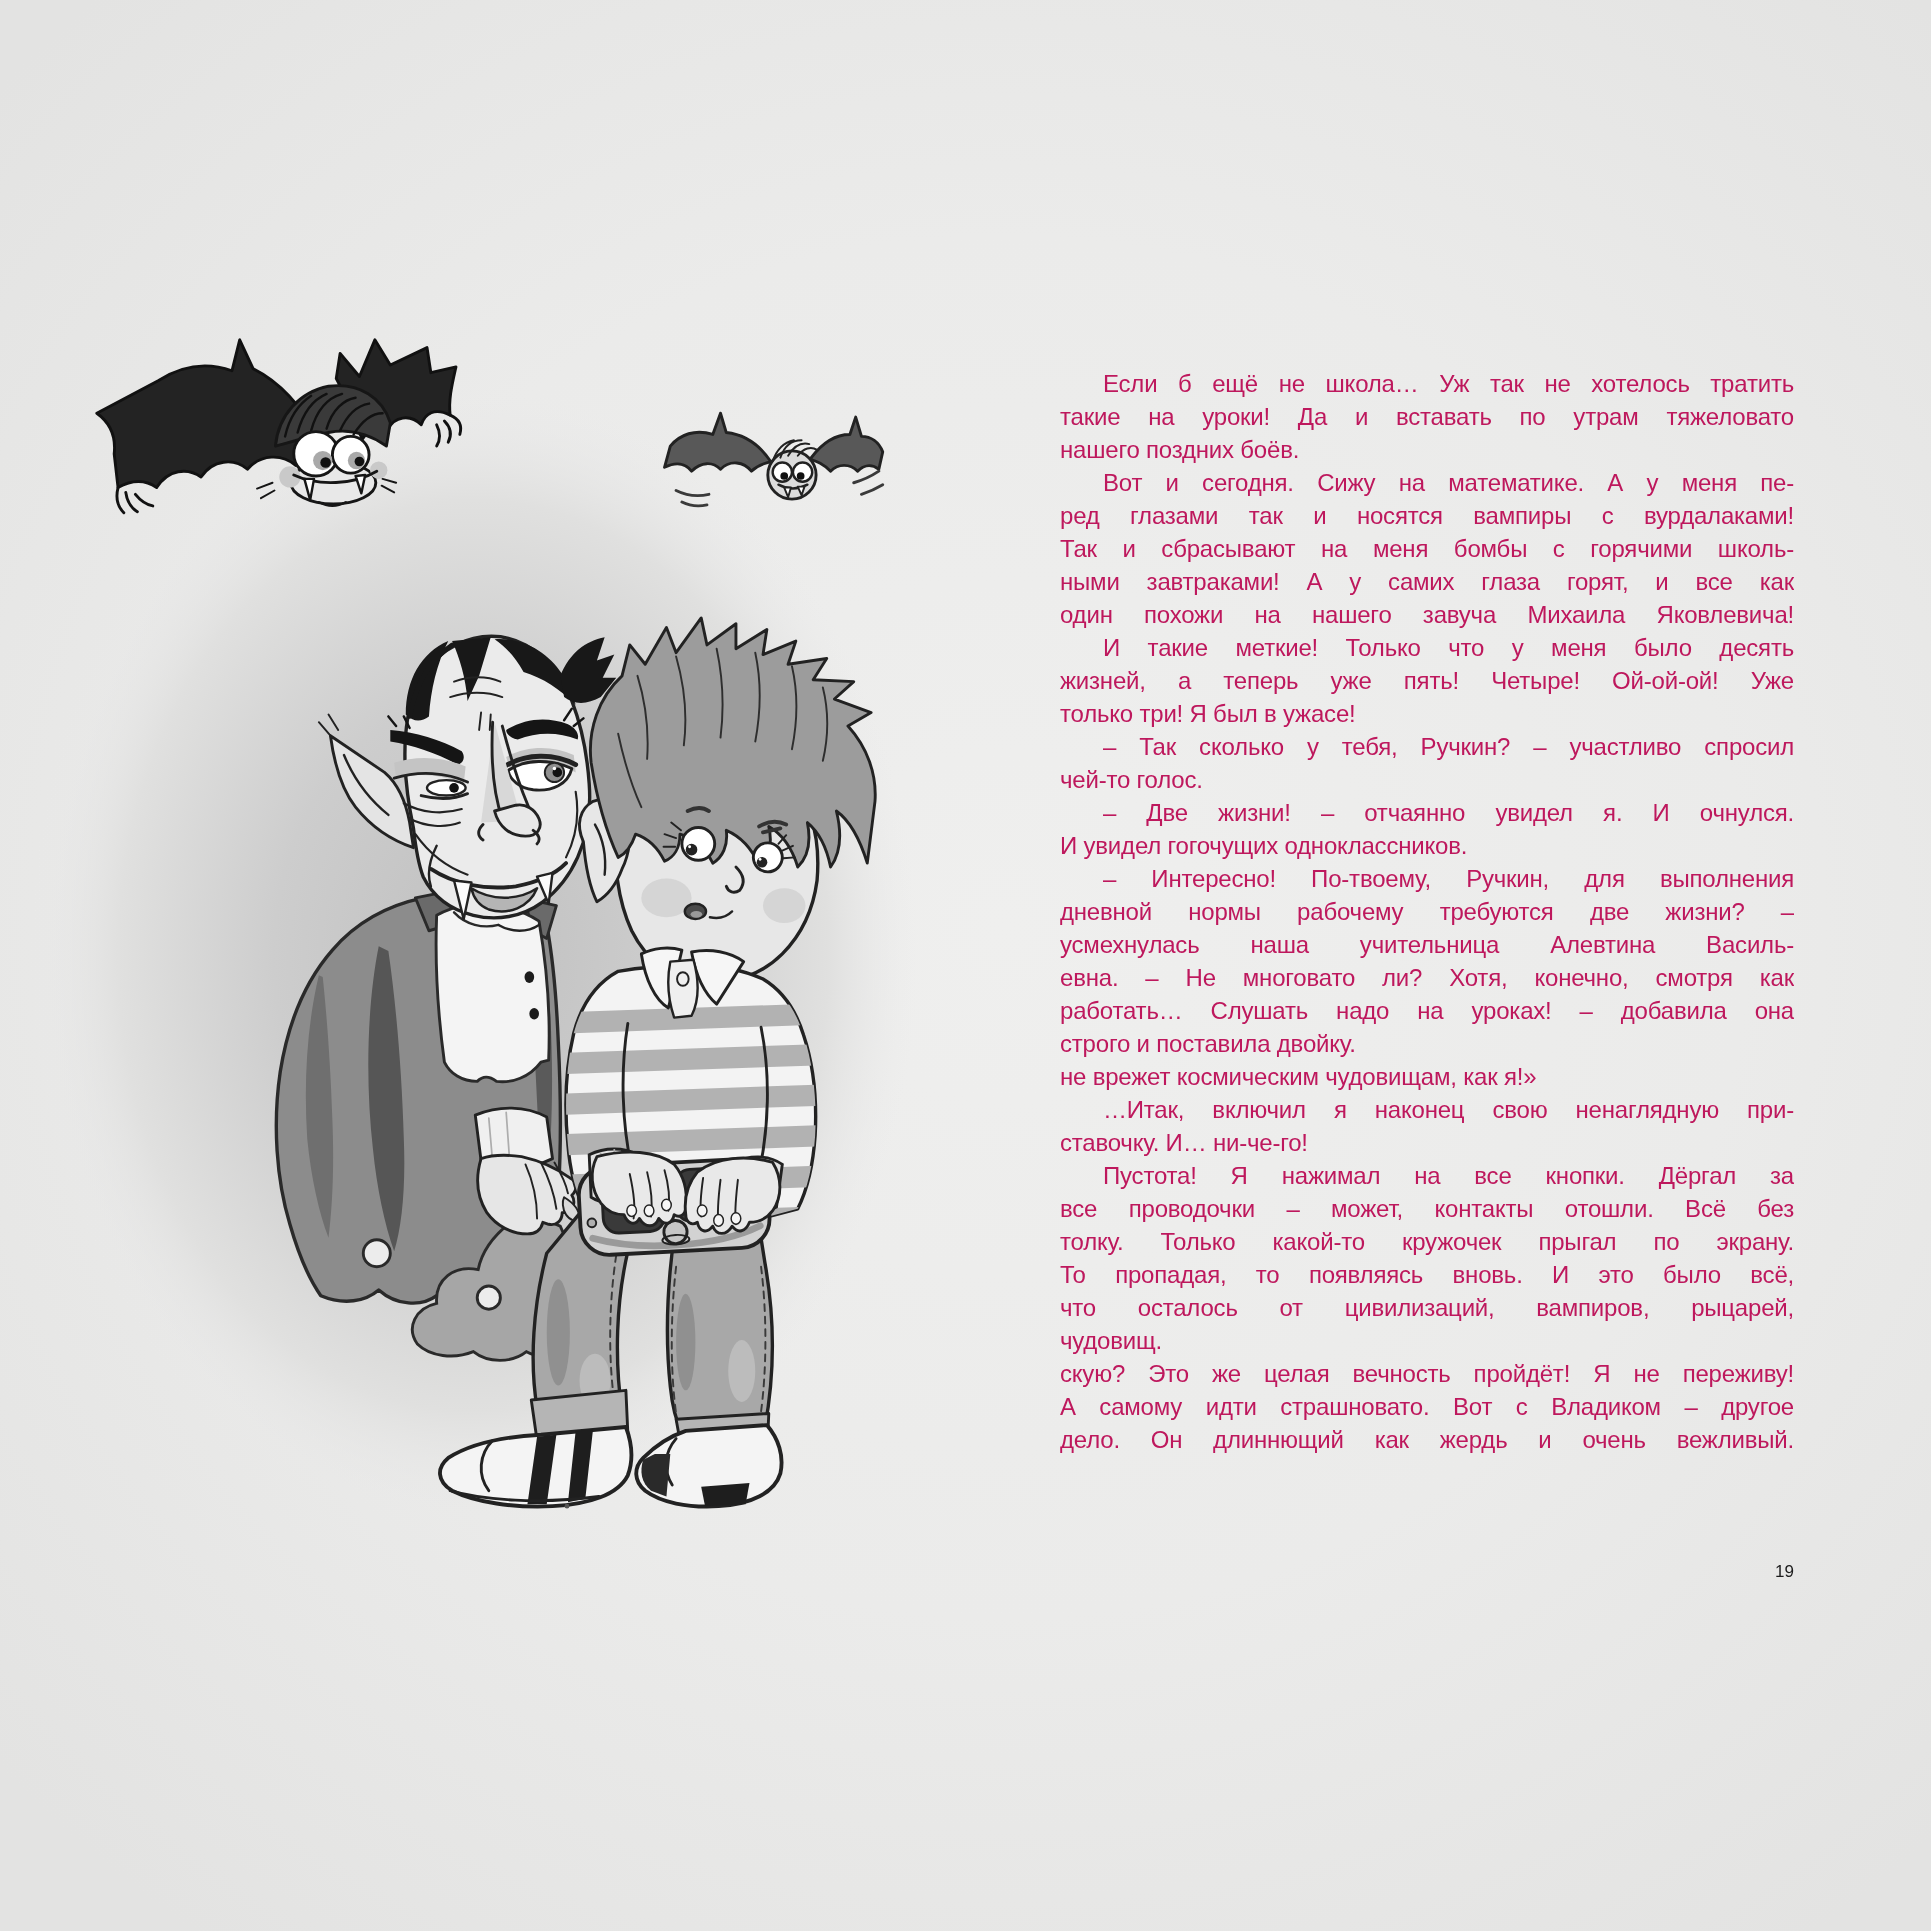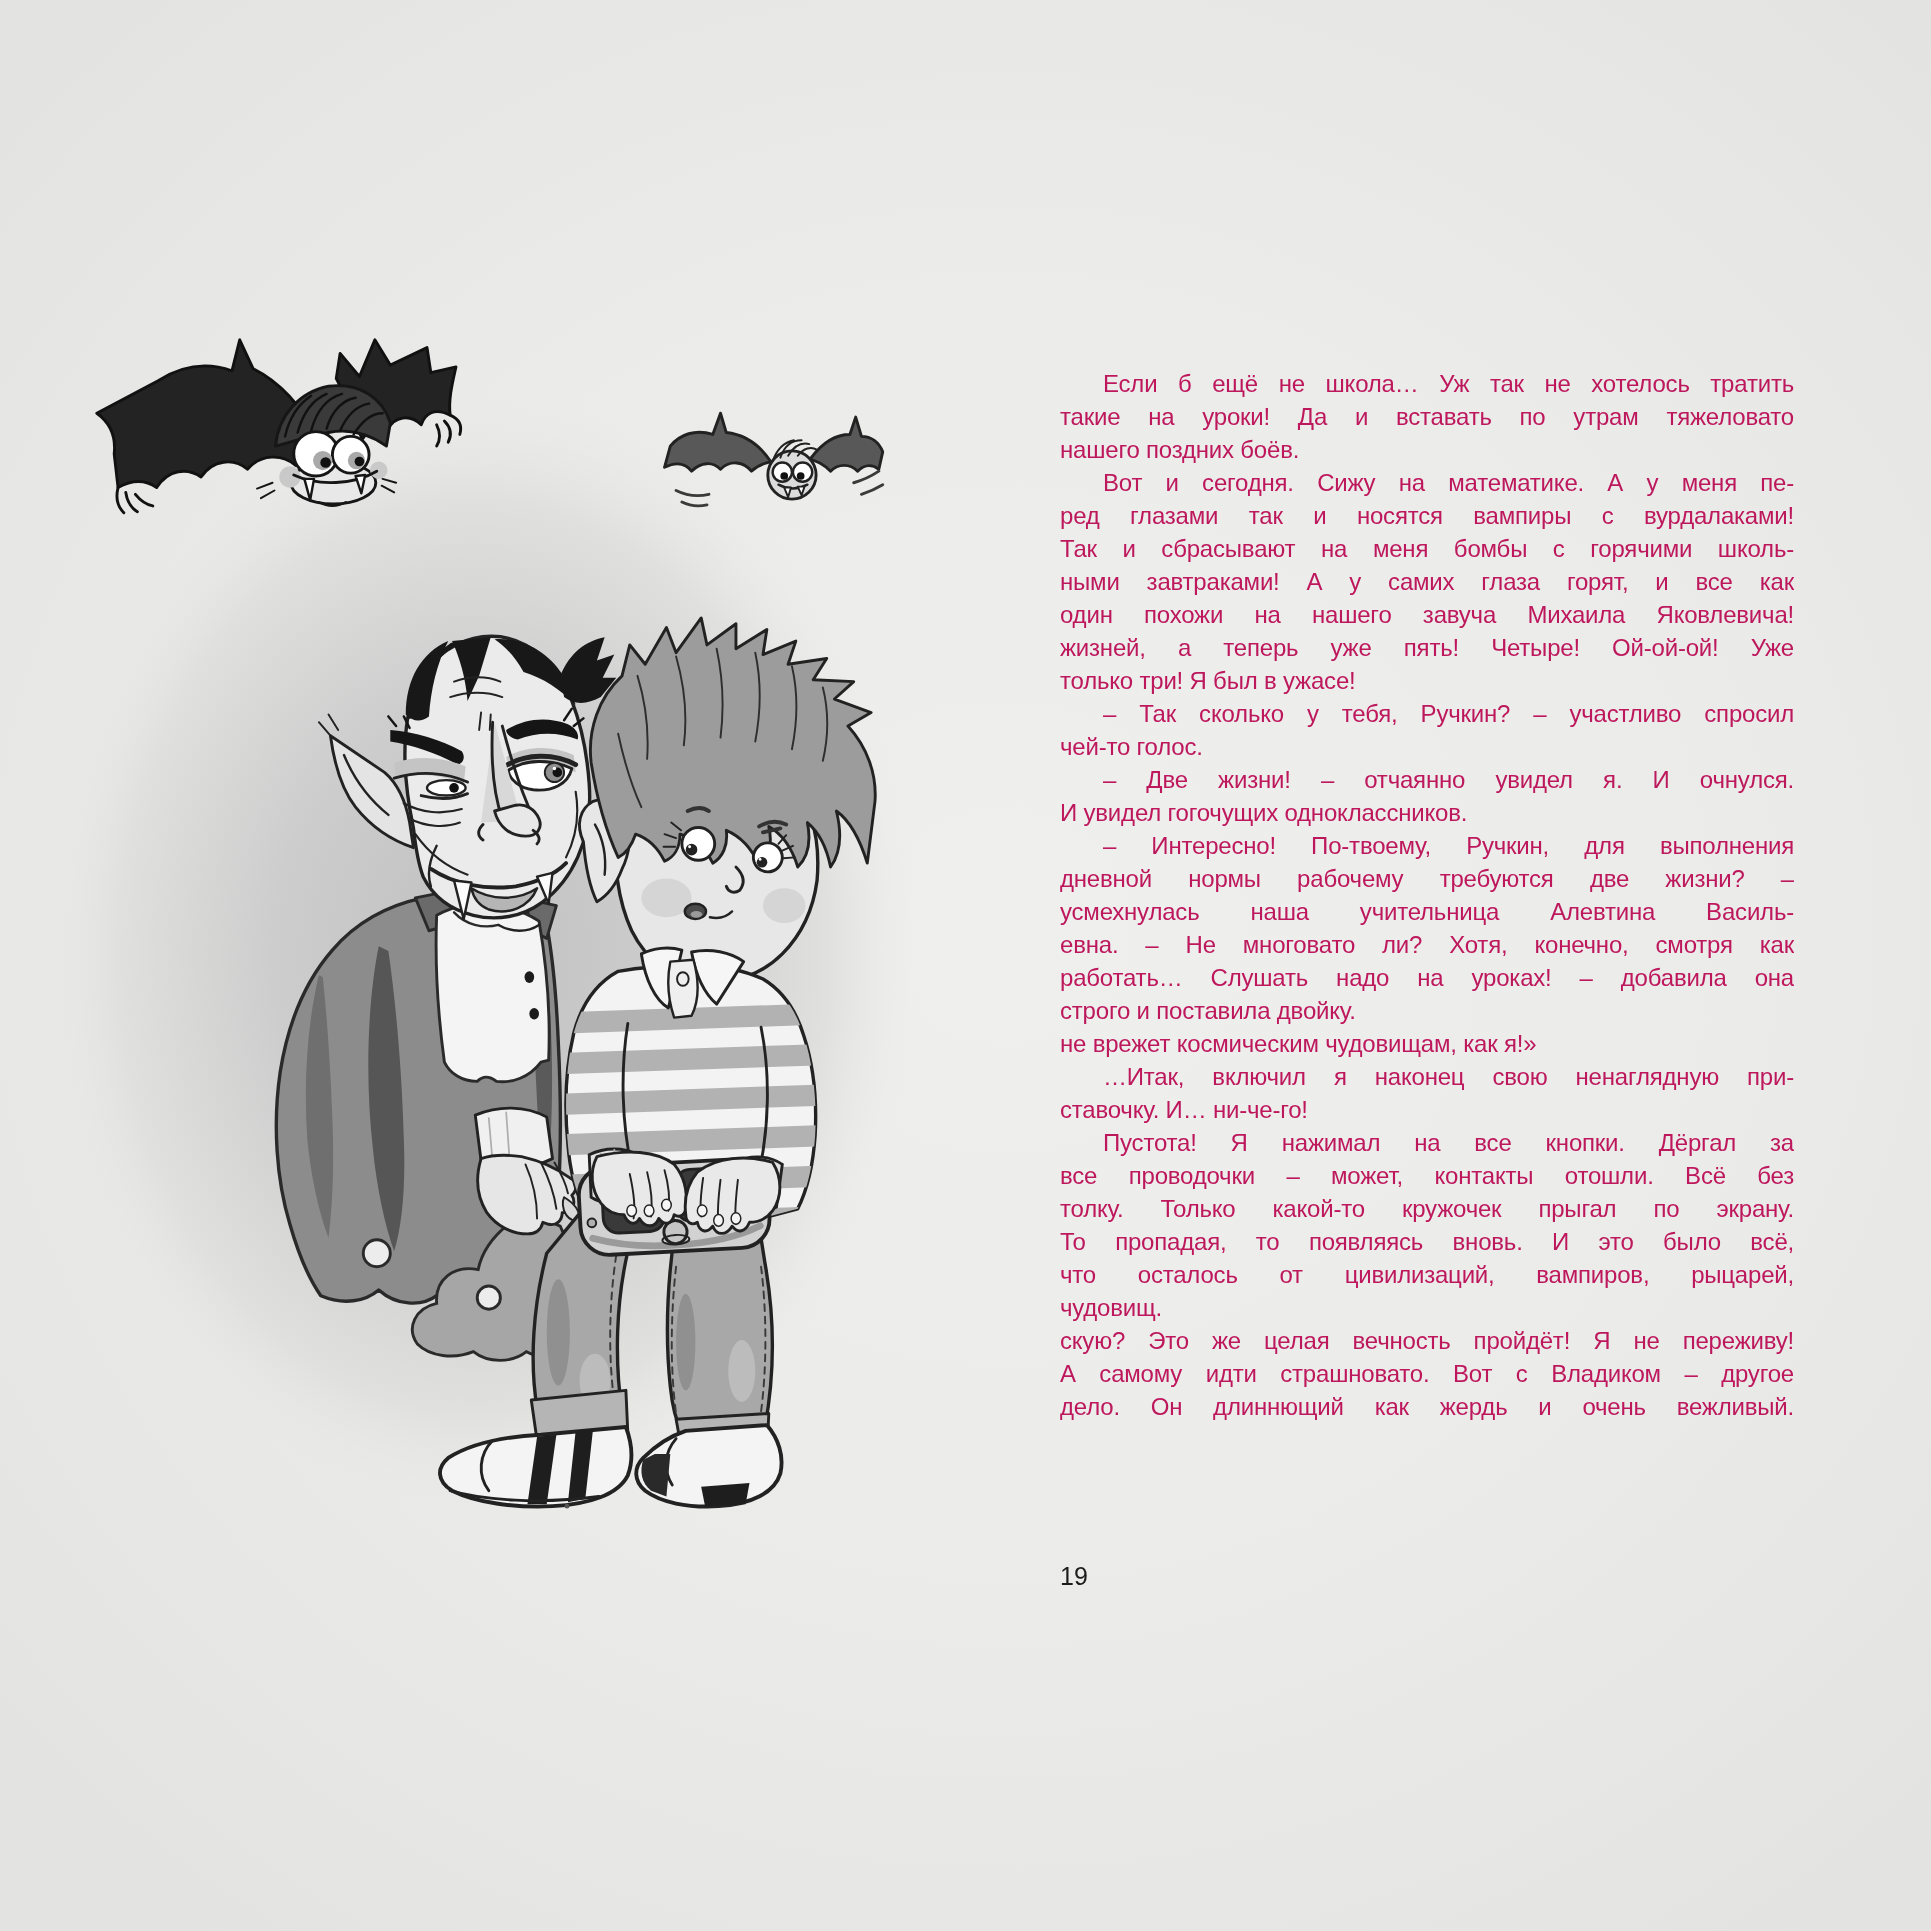--- a/index.html
+++ b/index.html
@@ -15,21 +15,21 @@
   .illustration { position:absolute; left:0; top:0; width:966px; height:1931px; }
   .text-col {
     position:absolute; left:1060px; top:367px; width:734px;
     color:#be185d; font-size:24px; line-height:33px; letter-spacing:-0.2px;
   }
   .line { text-align:justify; text-align-last:justify; height:33px; overflow:hidden; }
   .line.last { text-align-last:left; }
   .line.indent { text-indent:43px; }
   .page-num {
     position:absolute; left:1060px; top:1562px; width:734px;
-    text-align:left; font-size:25px; color:#1c1c1c;
+    text-align:right; font-size:17px; color:#1c1c1c;
   }
 </style>
 </head>
 <body>
 
 <div class="vignette"></div>
 
 <svg class="illustration" viewBox="0 0 1000 2000" xmlns="http://www.w3.org/2000/svg">
   <defs>
     <radialGradient id="shadowGrad" cx="0.5" cy="0.5" r="0.5">
@@ -243,20 +243,21 @@
 
 <div class="text-col">
     <div class="line indent">Если б ещё не школа… Уж так не хотелось тратить</div>
     <div class="line">такие на уроки! Да и вставать по утрам тяжеловато</div>
     <div class="line last">нашего поздних боёв.</div>
     <div class="line indent">Вот и сегодня. Сижу на математике. А у меня пе-</div>
     <div class="line">ред глазами так и носятся вампиры с вурдалаками!</div>
     <div class="line">Так и сбрасывают на меня бомбы с горячими школь-</div>
     <div class="line">ными завтраками! А у самих глаза горят, и все как</div>
     <div class="line">один похожи на нашего завуча Михаила Яковлевича!</div>
+    <div class="line indent">И такие меткие! Только что у меня было десять</div>
     <div class="line">жизней, а теперь уже пять! Четыре! Ой-ой-ой! Уже</div>
     <div class="line last">только три! Я был в ужасе!</div>
     <div class="line indent">– Так сколько у тебя, Ручкин? – участливо спросил</div>
     <div class="line last">чей-то голос.</div>
     <div class="line indent">– Две жизни! – отчаянно увидел я. И очнулся.</div>
     <div class="line last">И увидел гогочущих одноклассников.</div>
     <div class="line indent">– Интересно! По-твоему, Ручкин, для выполнения</div>
     <div class="line">дневной нормы рабочему требуются две жизни? –</div>
     <div class="line">усмехнулась наша учительница Алевтина Василь-</div>
     <div class="line">евна. – Не многовато ли? Хотя, конечно, смотря как</div>

